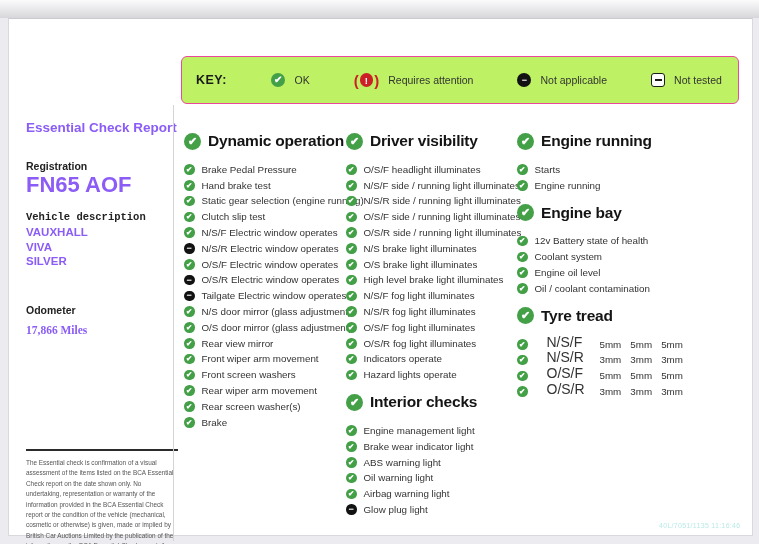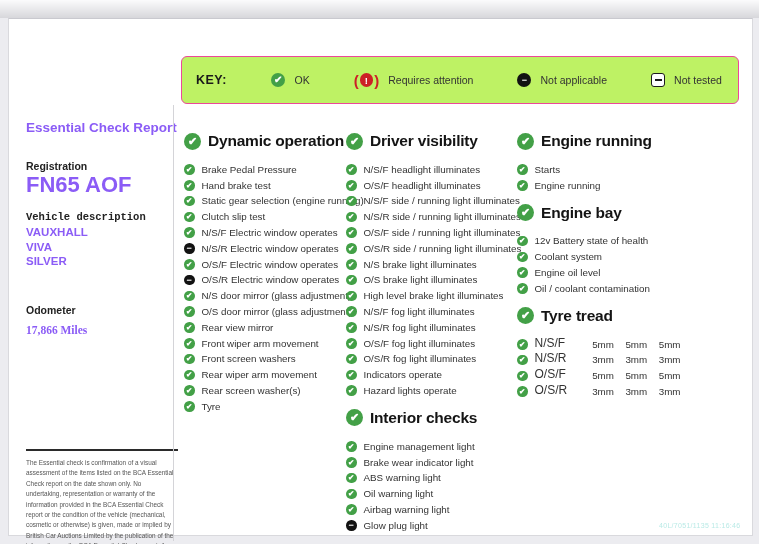--- a/index.html
+++ b/index.html
@@ -62,21 +62,21 @@
   
   .col { position:absolute; top:113px; }
   .col1 { left:175px; width:162px; }
   .col2 { left:337px; width:170px; }
   .col3 { left:508px; width:168px; }
   .section + .section { margin-top:13px; }
   .sec-header { display:flex; align-items:center; gap:7px; margin-bottom:9px; }
   .sec-title { font-size:15.5px; font-weight:bold; color:#141414; letter-spacing:-0.2px; }
   .item { display:flex; align-items:flex-end; gap:7px; height:15.8px; }
   .item-label { font-size:9.8px; color:#333; white-space:nowrap; }
-  .tyre-label { font-size:12px; color:#333; width:52px; }
+  .tyre-label { font-size:14px; color:#333; width:52px;margin-left:12px; }
   .tyre-val { font-size:9.8px; color:#333; width:27px; }
 
   .watermark { position:absolute; left:650px; top:503px; font-size:7px;
     color:#b9eae6; letter-spacing:.3px; }
 </style>
 </head>
 <body>
 
 <div class="top-band"></div>
 
@@ -151,20 +151,24 @@
         </div>
           <div class="item">
           <span class="dot" data-status="ok"></span>
           <span class="item-label">O/S/F Electric window operates</span>
         </div>
           <div class="item">
           <span class="dot" data-status="na"></span>
           <span class="item-label">O/S/R Electric window operates</span>
         </div>
           <div class="item">
+          <span class="dot" data-status="na"></span>
+          <span class="item-label">Tailgate Electric window operates</span>
+        </div>
+          <div class="item">
           <span class="dot" data-status="ok"></span>
           <span class="item-label">N/S door mirror (glass adjustment)</span>
         </div>
           <div class="item">
           <span class="dot" data-status="ok"></span>
           <span class="item-label">O/S door mirror (glass adjustment)</span>
         </div>
           <div class="item">
           <span class="dot" data-status="ok"></span>
           <span class="item-label">Rear view mirror</span>
@@ -180,38 +184,34 @@
           <div class="item">
           <span class="dot" data-status="ok"></span>
           <span class="item-label">Rear wiper arm movement</span>
         </div>
           <div class="item">
           <span class="dot" data-status="ok"></span>
           <span class="item-label">Rear screen washer(s)</span>
         </div>
           <div class="item">
           <span class="dot" data-status="ok"></span>
-          <span class="item-label">Tyre</span>
+          <span class="item-label">Brake</span>
         </div>
         </div>
     </div>
   </div>
 
   <div class="col col2">
     <div class="section">
       <div class="sec-header">
         <span class="big-dot"></span>
         <span class="sec-title">Driver visibility</span>
       </div>
       <div>
 
-      <div class="item">
-          <span class="dot" data-status="ok"></span>
-          <span class="item-label">N/S/F headlight illuminates</span>
-        </div>
           <div class="item">
           <span class="dot" data-status="ok"></span>
           <span class="item-label">O/S/F headlight illuminates</span>
         </div>
           <div class="item">
           <span class="dot" data-status="ok"></span>
           <span class="item-label">N/S/F side / running light illuminates</span>
         </div>
           <div class="item">
           <span class="dot" data-status="ok"></span>

